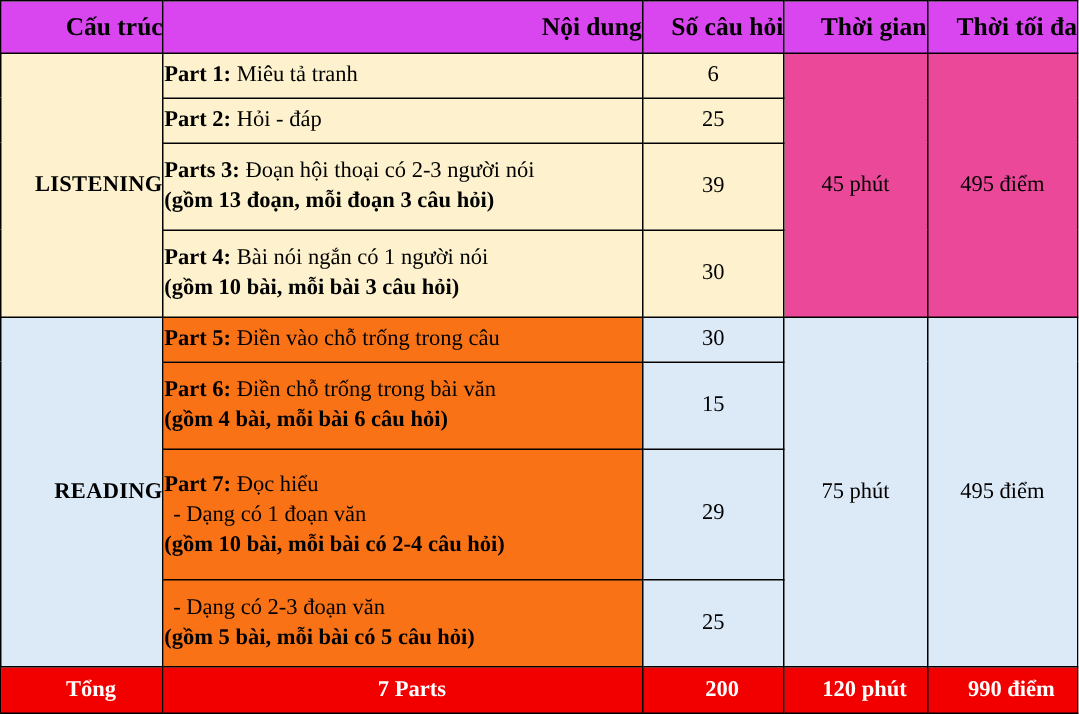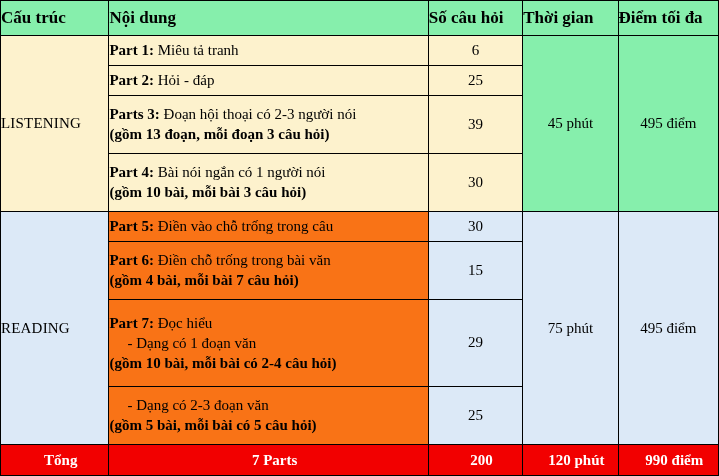--- a/index.html
+++ b/index.html
@@ -19,34 +19,34 @@
     height: 476px;
     table-layout: fixed;
   }
   table.toeic td, table.toeic th {
     border: 1px solid #000000;
     padding: 0;
     vertical-align: middle;
   }
   
   thead th {
-    background: #86efac;
+    background: #d946ef;
     color: #000000;
     font-weight: bold;
     font-size: 17px;
-    text-align: left;
+    text-align: right;
     height: 34px;
     line-height: 1.1;
   }
   
   td.section-label {
     background: #fdf2cd;
-    font-weight: normal;
-    font-size: 15px;
-    text-align: left;
+    font-weight: bold;
+    font-size: 15px;
+    text-align: right;
     letter-spacing: 0.2px;
   }
   td.section-label.reading {
     background: #dce9f7;
     margin-left: 33px;
   }
   td.content {
     background: #fdf2cd;
     font-size: 15px;
     padding: 4px 6px 4px 9px;
@@ -59,37 +59,37 @@
   }
   td.num {
     background: #fdf2cd;
     font-size: 15px;
     text-align: center;
   }
   td.num.reading {
     background: #dce9f7;
   }
   td.time, td.score {
-    background: #86efac;
+    background: #ec4899;
     font-size: 15px;
     text-align: center;
   }
   td.time.reading, td.score.reading {
     background: #dce9f7;
   }
   .part-tag {
     font-weight: bold;
   }
   .sub-note {
     font-weight: bold;
     display: block;
   }
   .dash-line {
     display: block;
-    padding-left: 18px;
+    padding-left: 6px;
   }
   
   tr.total-row td {
     background: #f20000;
     color: #ffffff;
     font-weight: bold;
     font-size: 15px;
     text-align: center;
     height: 30px;
     padding-left: 12px;
@@ -110,21 +110,21 @@
       <col class="c3">
       <col class="c4">
       <col class="c5">
   </colgroup>
   <thead>
     <tr>
       <th>Cấu trúc</th>
       <th>Nội dung</th>
       <th>Số câu hỏi</th>
       <th>Thời gian</th>
-      <th>Điểm tối đa</th>
+      <th>Thời tối đa</th>
     </tr>
   </thead>
   <tbody>
 
     <tr>
       <td class="section-label" rowspan="4">LISTENING</td>
       <td class="content">
         <span class="part-tag">Part 1:</span>
         <span>Miêu tả tranh</span>
       </td>
@@ -163,21 +163,21 @@
         <span>Điền vào chỗ trống trong câu</span>
       </td>
       <td class="num reading">30</td>
       <td class="time reading" rowspan="4">75 phút</td>
       <td class="score reading" rowspan="4">495 điểm</td>
     </tr>
     <tr>
       <td class="content reading">
         <span class="part-tag">Part 6:</span>
         <span>Điền chỗ trống trong bài văn</span>
-        <span class="sub-note">(gồm 4 bài, mỗi bài 7 câu hỏi)</span>
+        <span class="sub-note">(gồm 4 bài, mỗi bài 6 câu hỏi)</span>
       </td>
       <td class="num reading">15</td>
     </tr>
     <tr>
       <td class="content reading">
         <span class="part-tag">Part 7:</span>
         <span>Đọc hiểu</span>
         <span class="dash-line">- Dạng có 1 đoạn văn</span>
         <span class="sub-note">(gồm 10 bài, mỗi bài có 2-4 câu hỏi)</span>
       </td>

